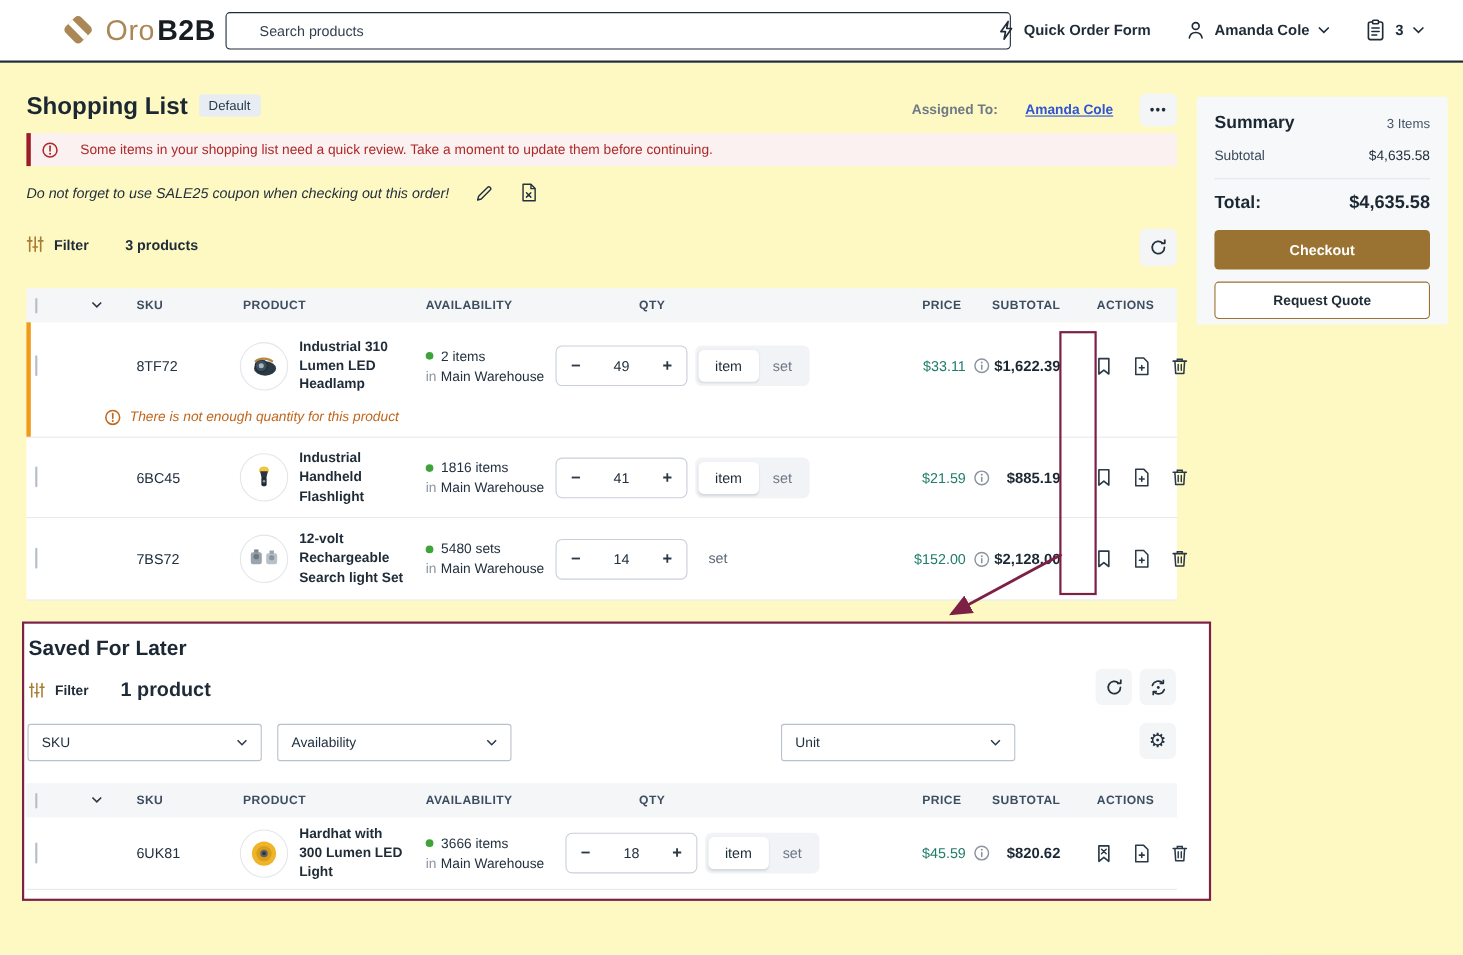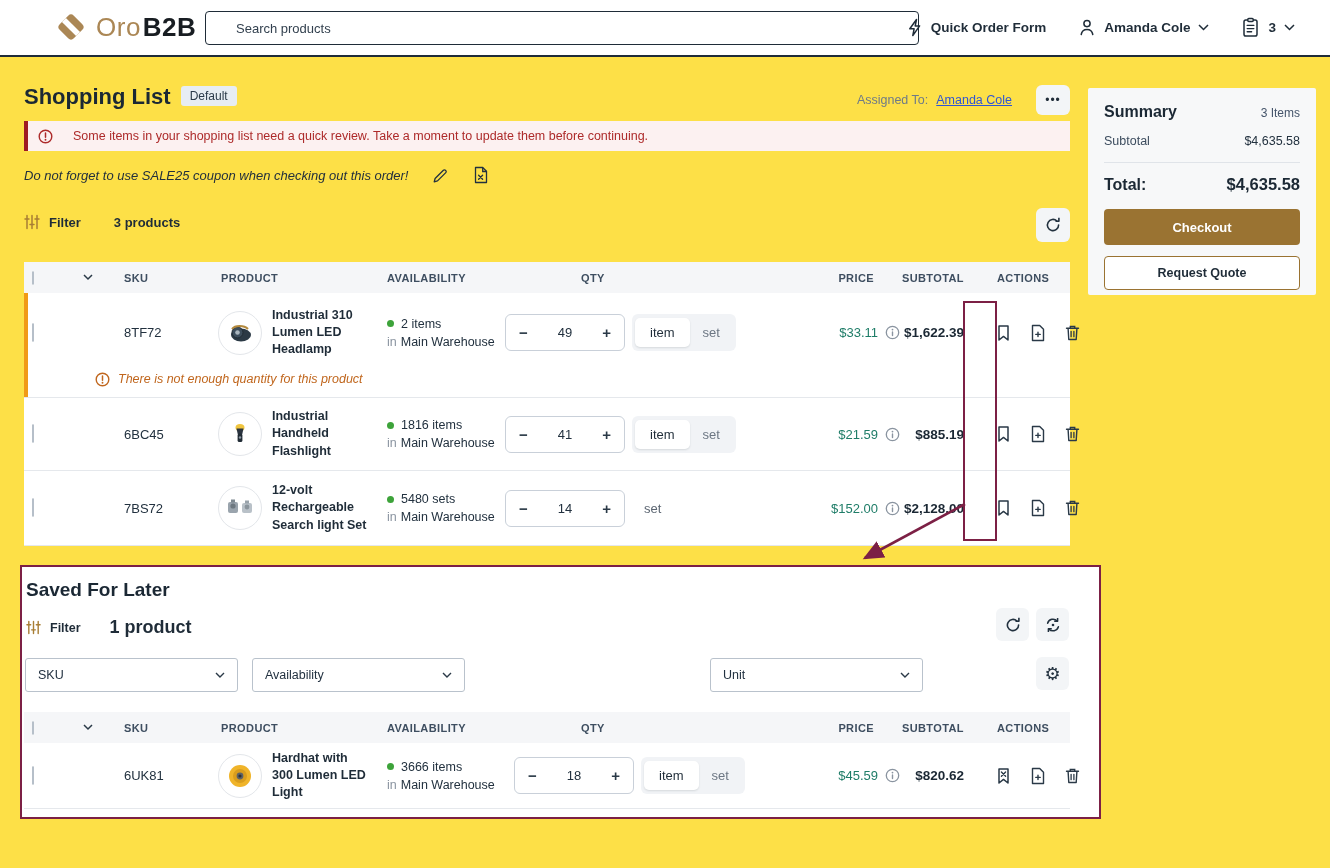--- a/index.html
+++ b/index.html
@@ -1,34 +1,34 @@
 <!DOCTYPE html>
 <html><head>
 <meta charset="utf-8">
 <style>
   * { margin:0; padding:0; box-sizing:border-box; }
   html,body { background:#fff; }
   body { font-family:"Liberation Sans", sans-serif; color:#1f2c38; }
-  .canvas { position:relative; width:1330px; height:868px; background:#fde047; overflow:hidden; }
+  .canvas { position:relative; width:1330px; height:868px; background:#fef9c3; overflow:hidden; }
 
   
   .topbar { position:absolute; left:0; top:0; width:1330px; height:57px; background:#fff; border-bottom:2px solid #1f2c38; }
   .logo { position:absolute; left:55px; top:11px; display:flex; align-items:center; gap:9px; }
   .logo-oro { font-size:26px; color:#ab8755; letter-spacing:.5px; }
   .logo-b2b { font-size:26px; font-weight:700; color:#181d22; letter-spacing:.5px; }
   .search { position:absolute; left:205px; top:11px; width:714px; height:34px; border:1.6px solid #1f2c38; border-radius:4px; padding-left:30px; font-size:13px; color:#33414f; font-family:"Liberation Sans",sans-serif; background:#fff; }
   .search::placeholder { color:#33414f; opacity:1; }
   .topnav { position:absolute; right:35px; top:0; height:55px; display:flex; align-items:center; gap:32px; }
   .topnav-item { display:flex; align-items:center; gap:8px; font-size:13.5px; font-weight:700; color:#1f2c38; cursor:pointer; white-space:nowrap; }
   .icon { display:inline-flex; align-items:center; justify-content:center; color:#1f2c38; }
 
   
   .page-title { position:absolute; left:24px; top:84px; font-size:22px; font-weight:700; color:#1b2834; }
   .badge { display:inline-block; margin-left:10px; vertical-align:4px; background:#e7edf3; color:#2a3a4a; font-size:12px; font-weight:400; padding:3px 9px; border-radius:3px;text-align:right; }
-  .assigned { position:absolute; right:318px; top:93px; display:flex; gap:8px; font-size:12.5px; color:#6e7a87; align-items:center; }
+  .assigned { position:absolute; right:318px; top:93px; display:flex; gap:25px; font-size:12.5px; color:#6e7a87; align-items:center;font-weight:bold; }
   .assigned a { color:#2f55d4; text-decoration:underline; }
   .more-btn { position:absolute; left:1036px; top:85px; width:34px; height:30px; background:#f3f5f7; border:none; border-radius:6px; color:#1f2c38; font-size:12px; letter-spacing:1px; cursor:pointer; }
 
   .alert { position:absolute; left:24px; top:121px; width:1046px; height:30px; background:#fcf1f1; border-left:4px solid #9e1b23; display:flex; align-items:center; gap:20px; padding-left:10px; font-size:12.5px; color:#ad2a2a; }
 
   .note-row { position:absolute; left:24px; top:162px; height:26px; display:flex; align-items:center; gap:24px; }
   .note-text { font-style:italic; font-size:13px; color:#222f3c; }
 
   .toolbar { position:absolute; left:24px; top:214px; display:flex; align-items:center; gap:9px; }
   .toolbar-label { font-size:13px; font-weight:700; color:#1f2c38; }

